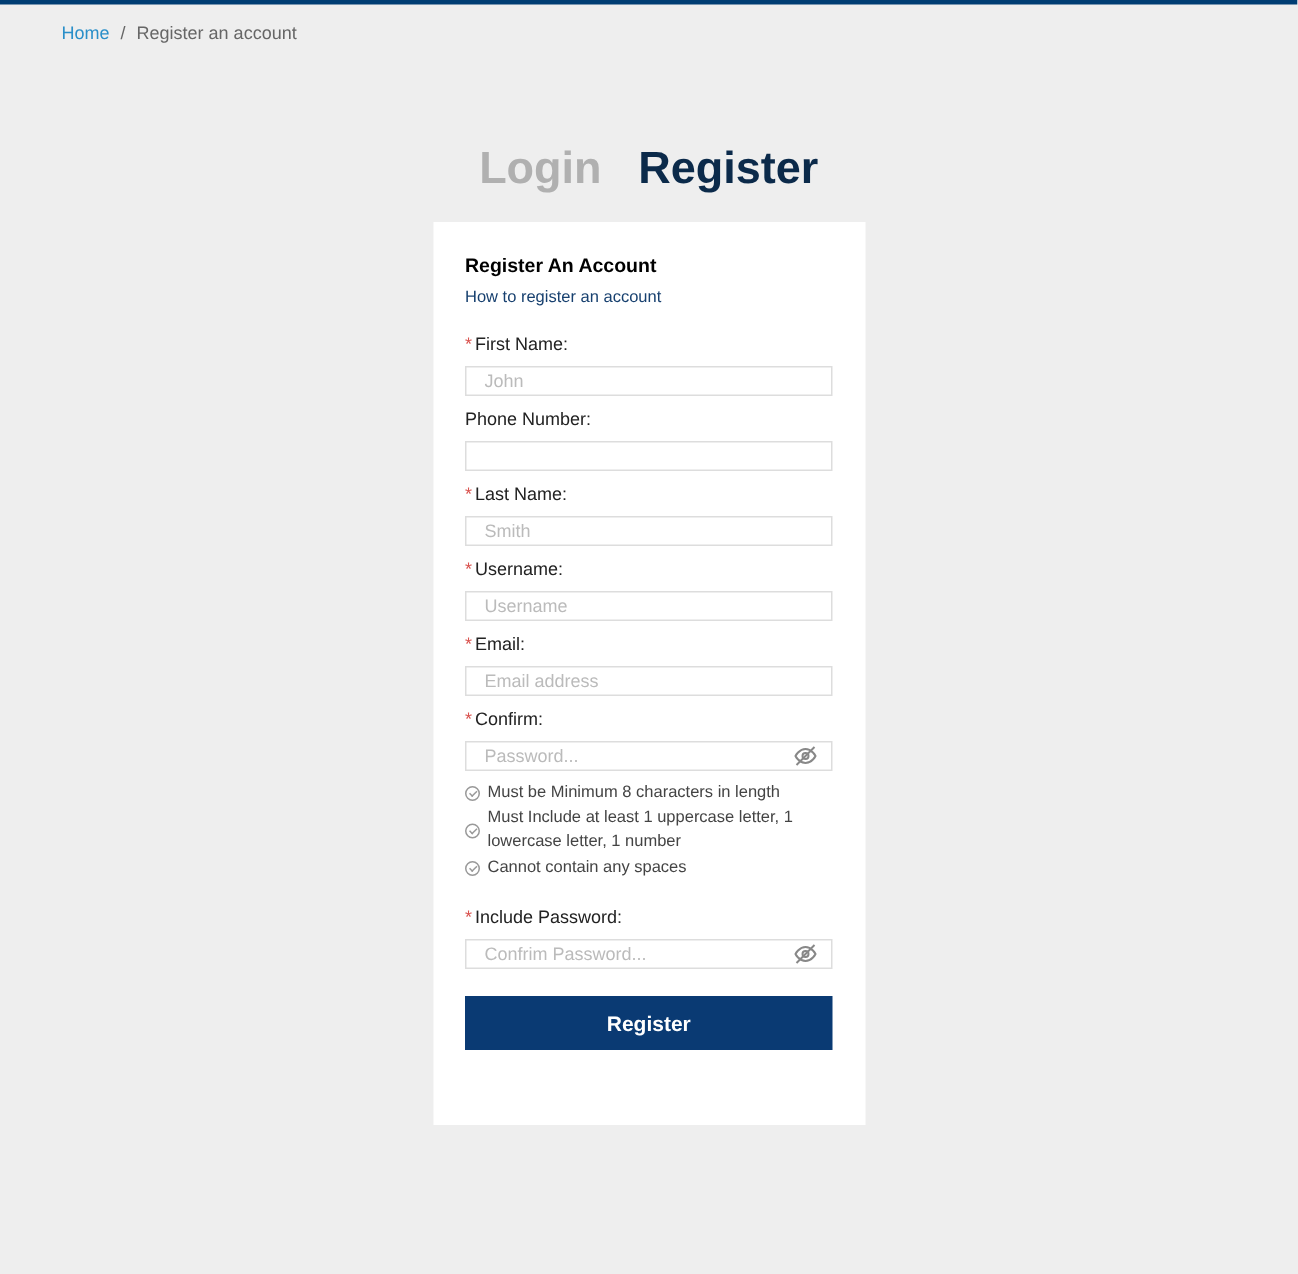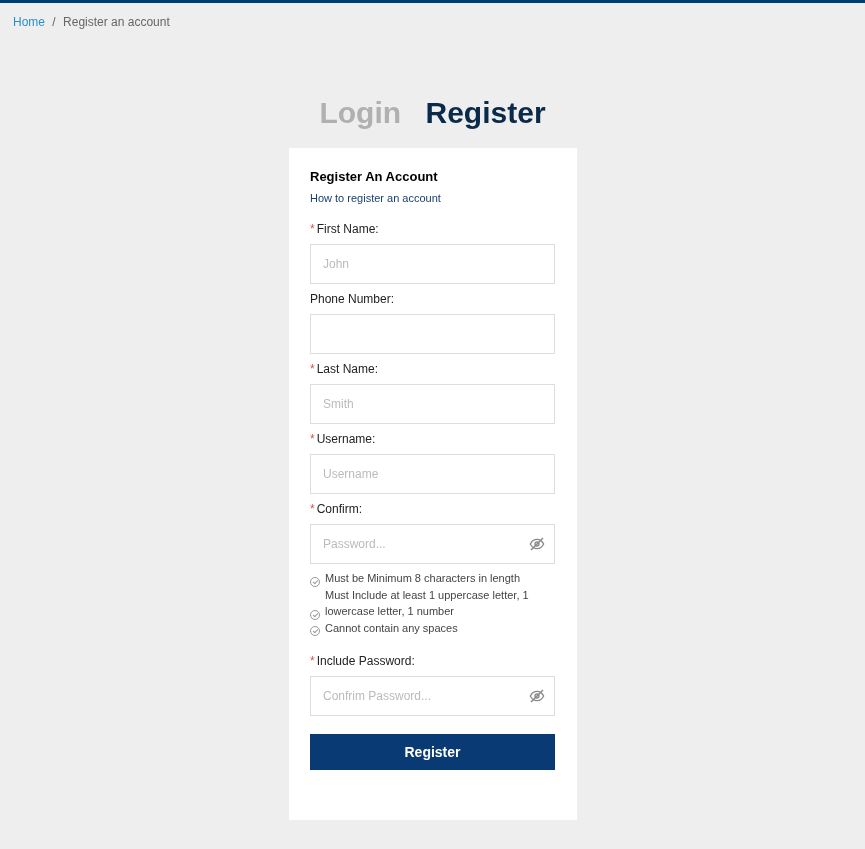--- a/index.html
+++ b/index.html
@@ -11,21 +11,21 @@
       font-family: Arial, Helvetica, sans-serif;
       background: #eeeeee;
       width: 865px;
       height: 849px;
     }
     .top-bar {
       height: 3px;
       background: #003d73;
     }
     .breadcrumb {
-      padding: 12px 13px;
+      padding: 12px 41px;
       font-size: 12px;
       color: #666;
     }
     .breadcrumb a {
       color: #2a8fc9;
       text-decoration: none;
     }
     .breadcrumb .sep {
       margin: 0 4px;
       color: #666;
@@ -81,21 +81,21 @@
       color: #222;
       margin-bottom: 8px;
       display: block;
     }
     .required {
       color: #d9534f;
       margin-right: 2px;
     }
     .field-input {
       width: 100%;
-      height: 40px;
+      height: 20px;
       border: 1px solid #ddd;
       padding: 0 12px;
       font-size: 12px;
       color: #333;
       font-family: inherit;
     }
     .field-input::placeholder {
       color: #bbb;
     }
     .password-wrap {
@@ -113,21 +113,21 @@
     }
     .pw-rules {
       margin-top: -2px;
       margin-bottom: 18px;
     }
     .pw-rule {
       font-size: 11px;
       color: #444;
       line-height: 1.5;
       display: flex;
-      align-items: flex-end;
+      align-items: center;
     }
     .pw-rule .check-icon {
       display: inline-block;
       width: 10px;
       height: 10px;
       border: 1px solid #999;
       border-radius: 50%;
       margin-right: 5px;
       flex-shrink: 0;
       position: relative;
@@ -195,20 +195,24 @@
     <div class="field-group">
       <label class="field-label"><span class="required">*</span><span>Last Name:</span></label>
       <input class="field-input" type="text" placeholder="Smith" style="">
     </div>
 
     <div class="field-group">
       <label class="field-label"><span class="required">*</span><span>Username:</span></label>
       <input class="field-input" type="text" placeholder="Username" style="">
     </div>
 
+    <div class="field-group">
+      <label class="field-label"><span class="required">*</span><span>Email:</span></label>
+      <input class="field-input" type="text" placeholder="Email address" style="">
+    </div>
 
     <div class="field-group">
       <label class="field-label"><span class="required">*</span><span>Confirm:</span></label>
       <div class="password-wrap">
         <input class="field-input" type="password" placeholder="Password..." style="">
         <span class="eye-icon">
           <svg viewBox="0 0 24 24" fill="none" stroke="currentColor" stroke-width="2">
               <path d="M2 12s3.5-7 10-7 10 7 10 7-3.5 7-10 7-10-7-10-7z"></path>
               <circle cx="12" cy="12" r="3"></circle>
               <line x1="3" y1="21" x2="21" y2="3"></line>

